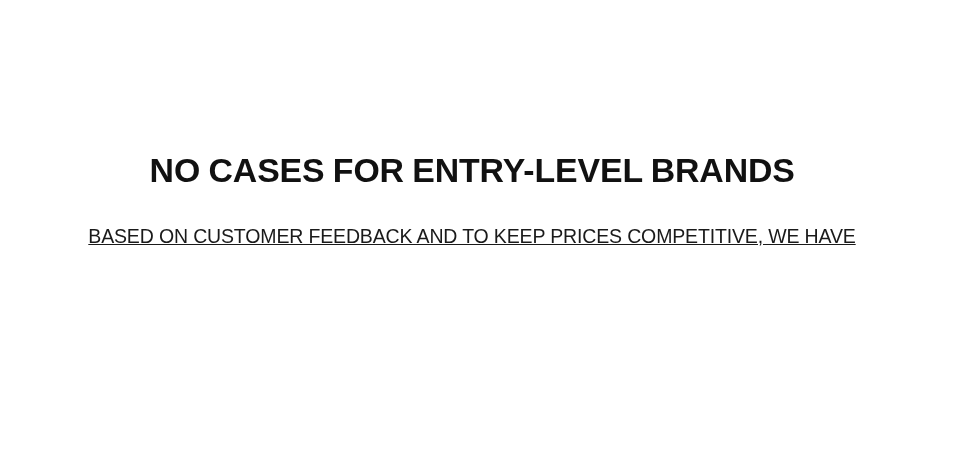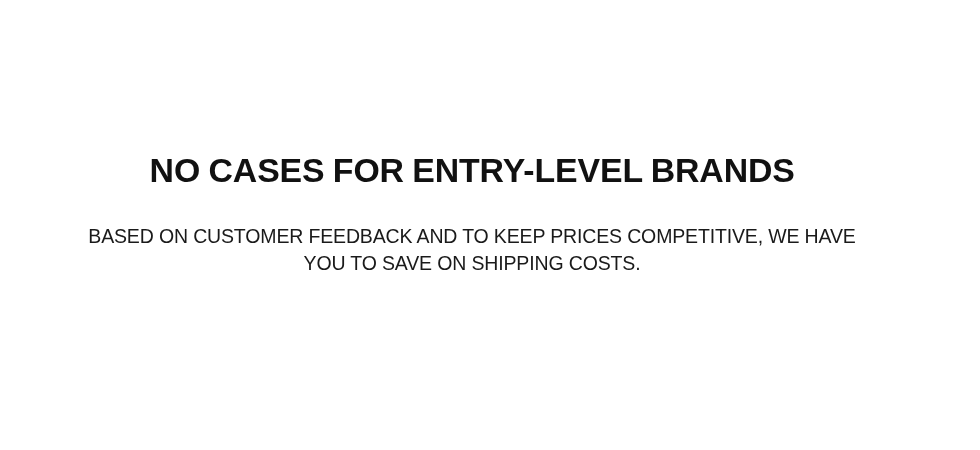--- a/index.html
+++ b/index.html
@@ -59,34 +59,34 @@
     margin-top: 35px;
     width: 800px;
     font-family: "Liberation Sans", "DejaVu Sans", sans-serif;
     font-size: 19.5px;
     line-height: 27px;
     font-weight: 400;
     letter-spacing: -0.15px;
     color: #1a1a1a;
     text-transform: uppercase;
     text-align: center;
+    text-decoration: underline;
   }
 
   .body-copy .copy-line {
     display: block;
     white-space: nowrap;
   }
 </style>
 </head>
 <body>
 
 <div class="banner">
   <div class="banner-inner">
 
     <h1 class="headline">NO CASES FOR ENTRY-LEVEL BRANDS</h1>
 
     <p class="body-copy">
       <span class="copy-line">BASED ON CUSTOMER FEEDBACK AND TO KEEP PRICES COMPETITIVE, WE HAVE</span>
-      <span class="copy-line">YOU TO SAVE ON SHIPPING COSTS.</span>
     </p>
 
   </div>
 </div>
 
 </body></html>

